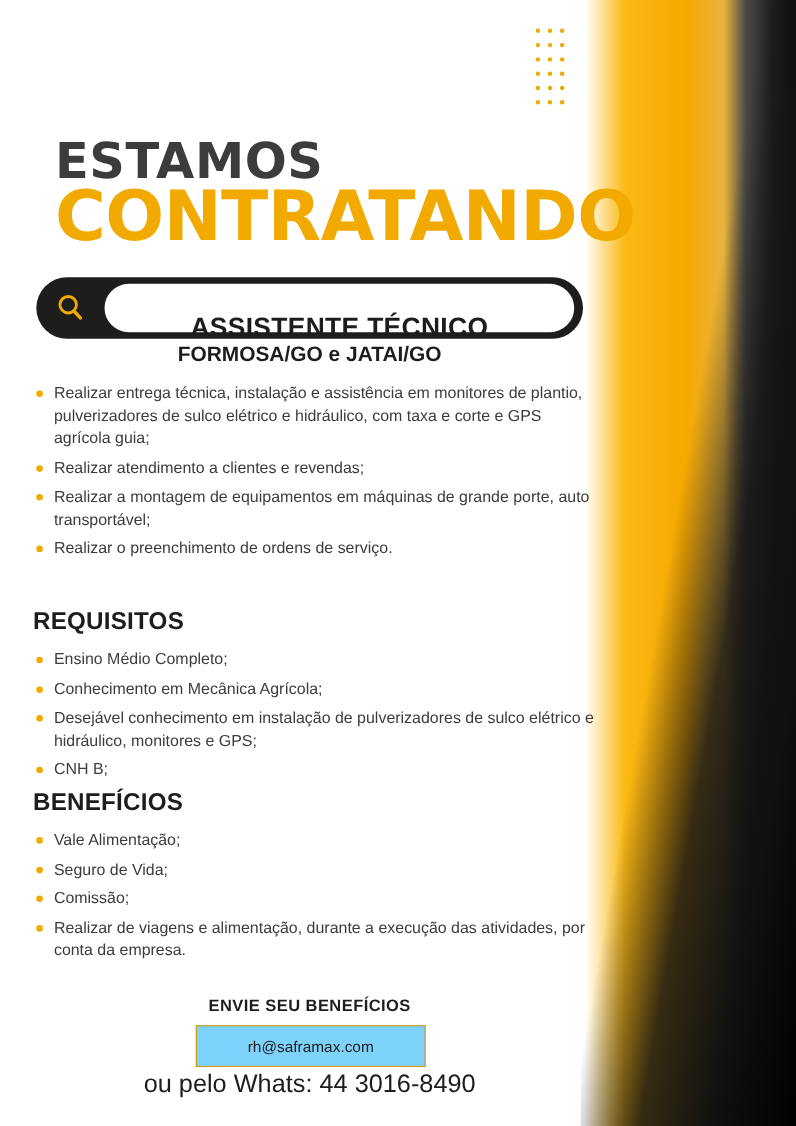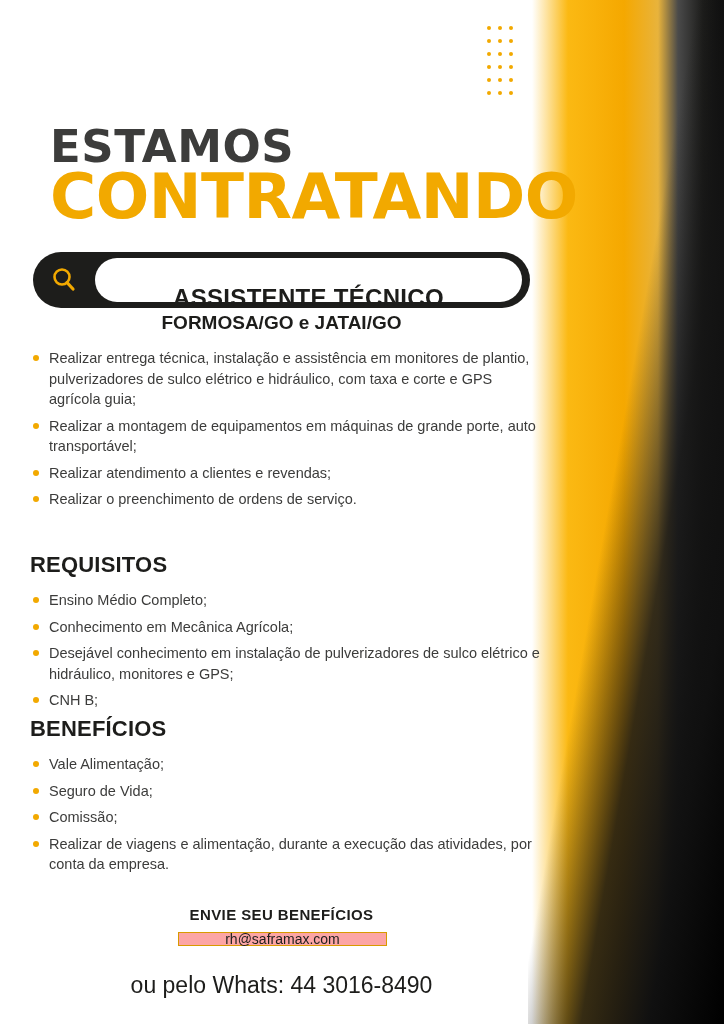--- a/index.html
+++ b/index.html
@@ -174,22 +174,22 @@
     width: 497px;
     text-align: center;
     font-size: 15px;
     font-weight: bold;
     letter-spacing: 0.4px;
     color: #1d1d1b;
   }
   .email-box {
     position: absolute;
     left: 178px; top: 932px;
-    width: 209px; height: 14px;
-    background: #fca5a5;
+    width: 209px; height: 38px;
+    background: #7dd3fc;
     border: 1px solid #d89a00;
     display: flex;
     align-items: center;
     justify-content: center;
   }
   .email-box span {
     font-size: 14px;
     color: #1d1d1b;
     font-family: "Liberation Sans", sans-serif;
   }
@@ -247,22 +247,22 @@
     <div class="pill-inner">
       <span>ASSISTENTE TÉCNICO</span>
     </div>
   </div>
 
   <div class="locations">FORMOSA/GO e JATAI/GO</div>
 
   <div class="section atividades">
     <ul class="bullets">
       <li>Realizar entrega técnica, instalação e assistência em monitores de plantio, pulverizadores de sulco elétrico e hidráulico, com taxa e corte e GPS agrícola guia;</li>
+      <li>Realizar atendimento a clientes e revendas;</li>
       <li>Realizar a montagem de equipamentos em máquinas de grande porte, auto transportável;</li>
-      <li>Realizar atendimento a clientes e revendas;</li>
       <li>Realizar o preenchimento de ordens de serviço.</li>
     </ul>
   </div>
 
   <div class="section requisitos">
     <h2>REQUISITOS</h2>
     <ul class="bullets">
       <li>Ensino Médio Completo;</li>
       <li>Conhecimento em Mecânica Agrícola;</li>
       <li>Desejável conhecimento em instalação de pulverizadores de sulco elétrico e hidráulico, monitores e GPS;</li>

